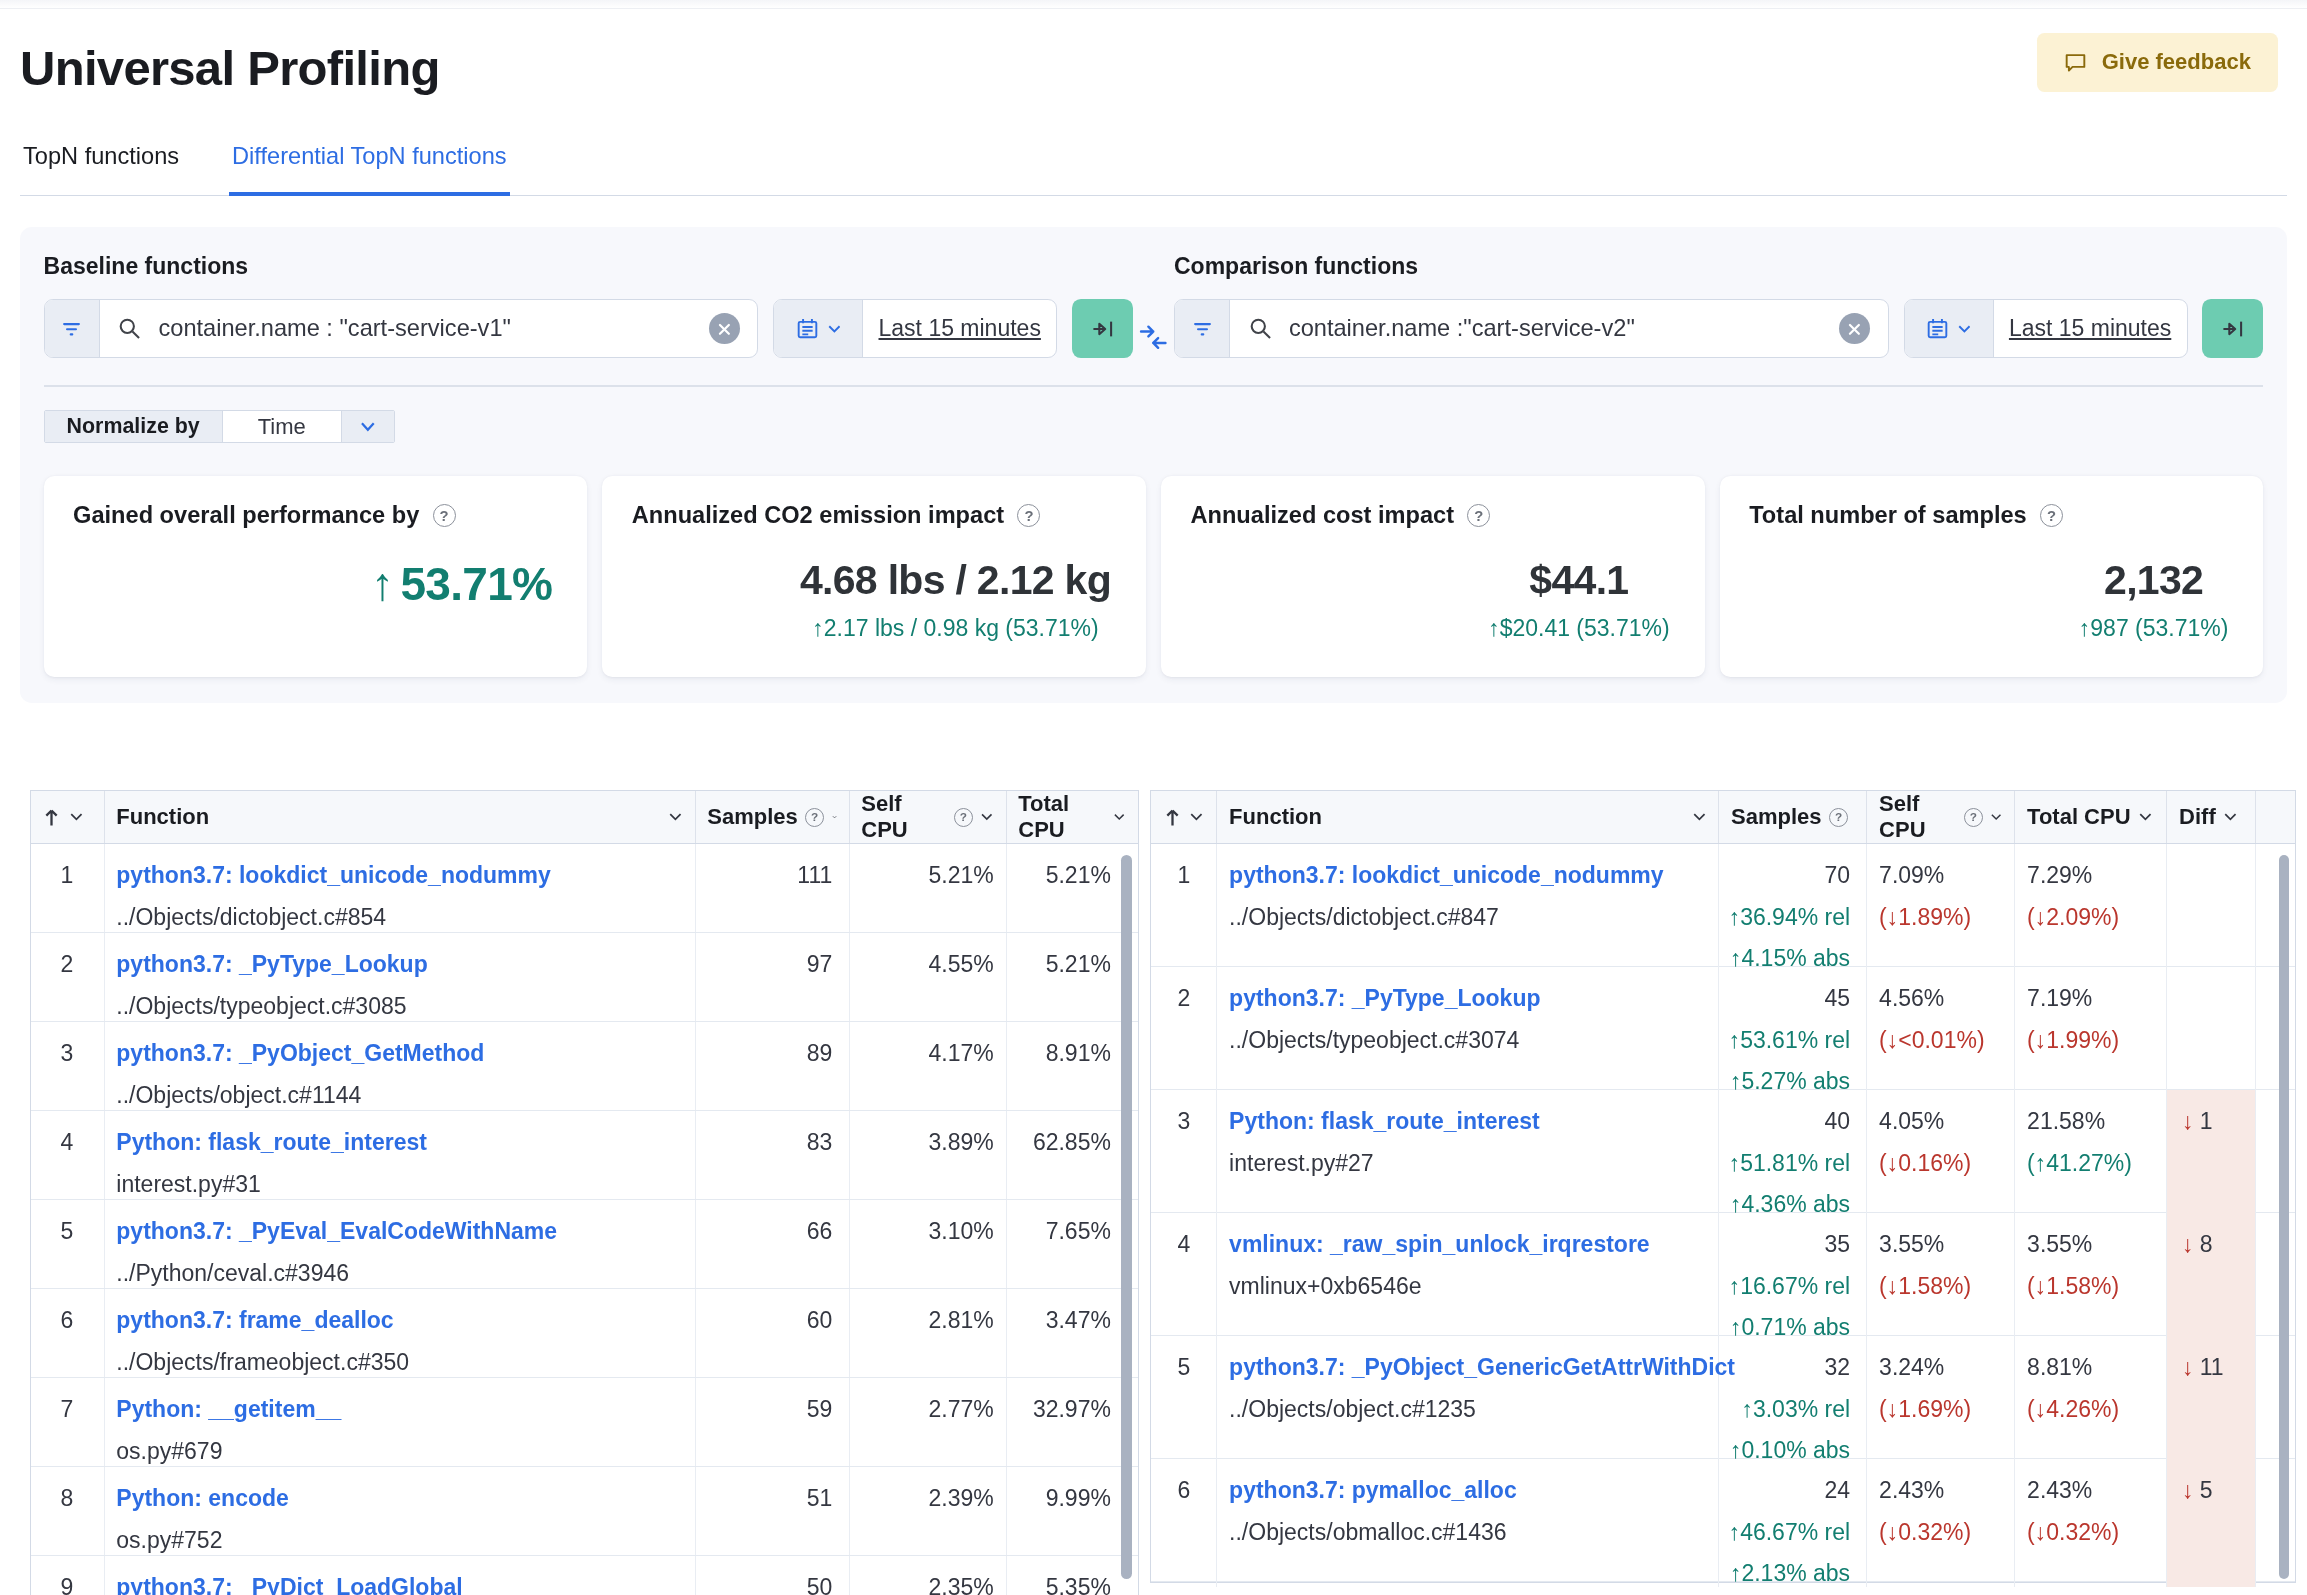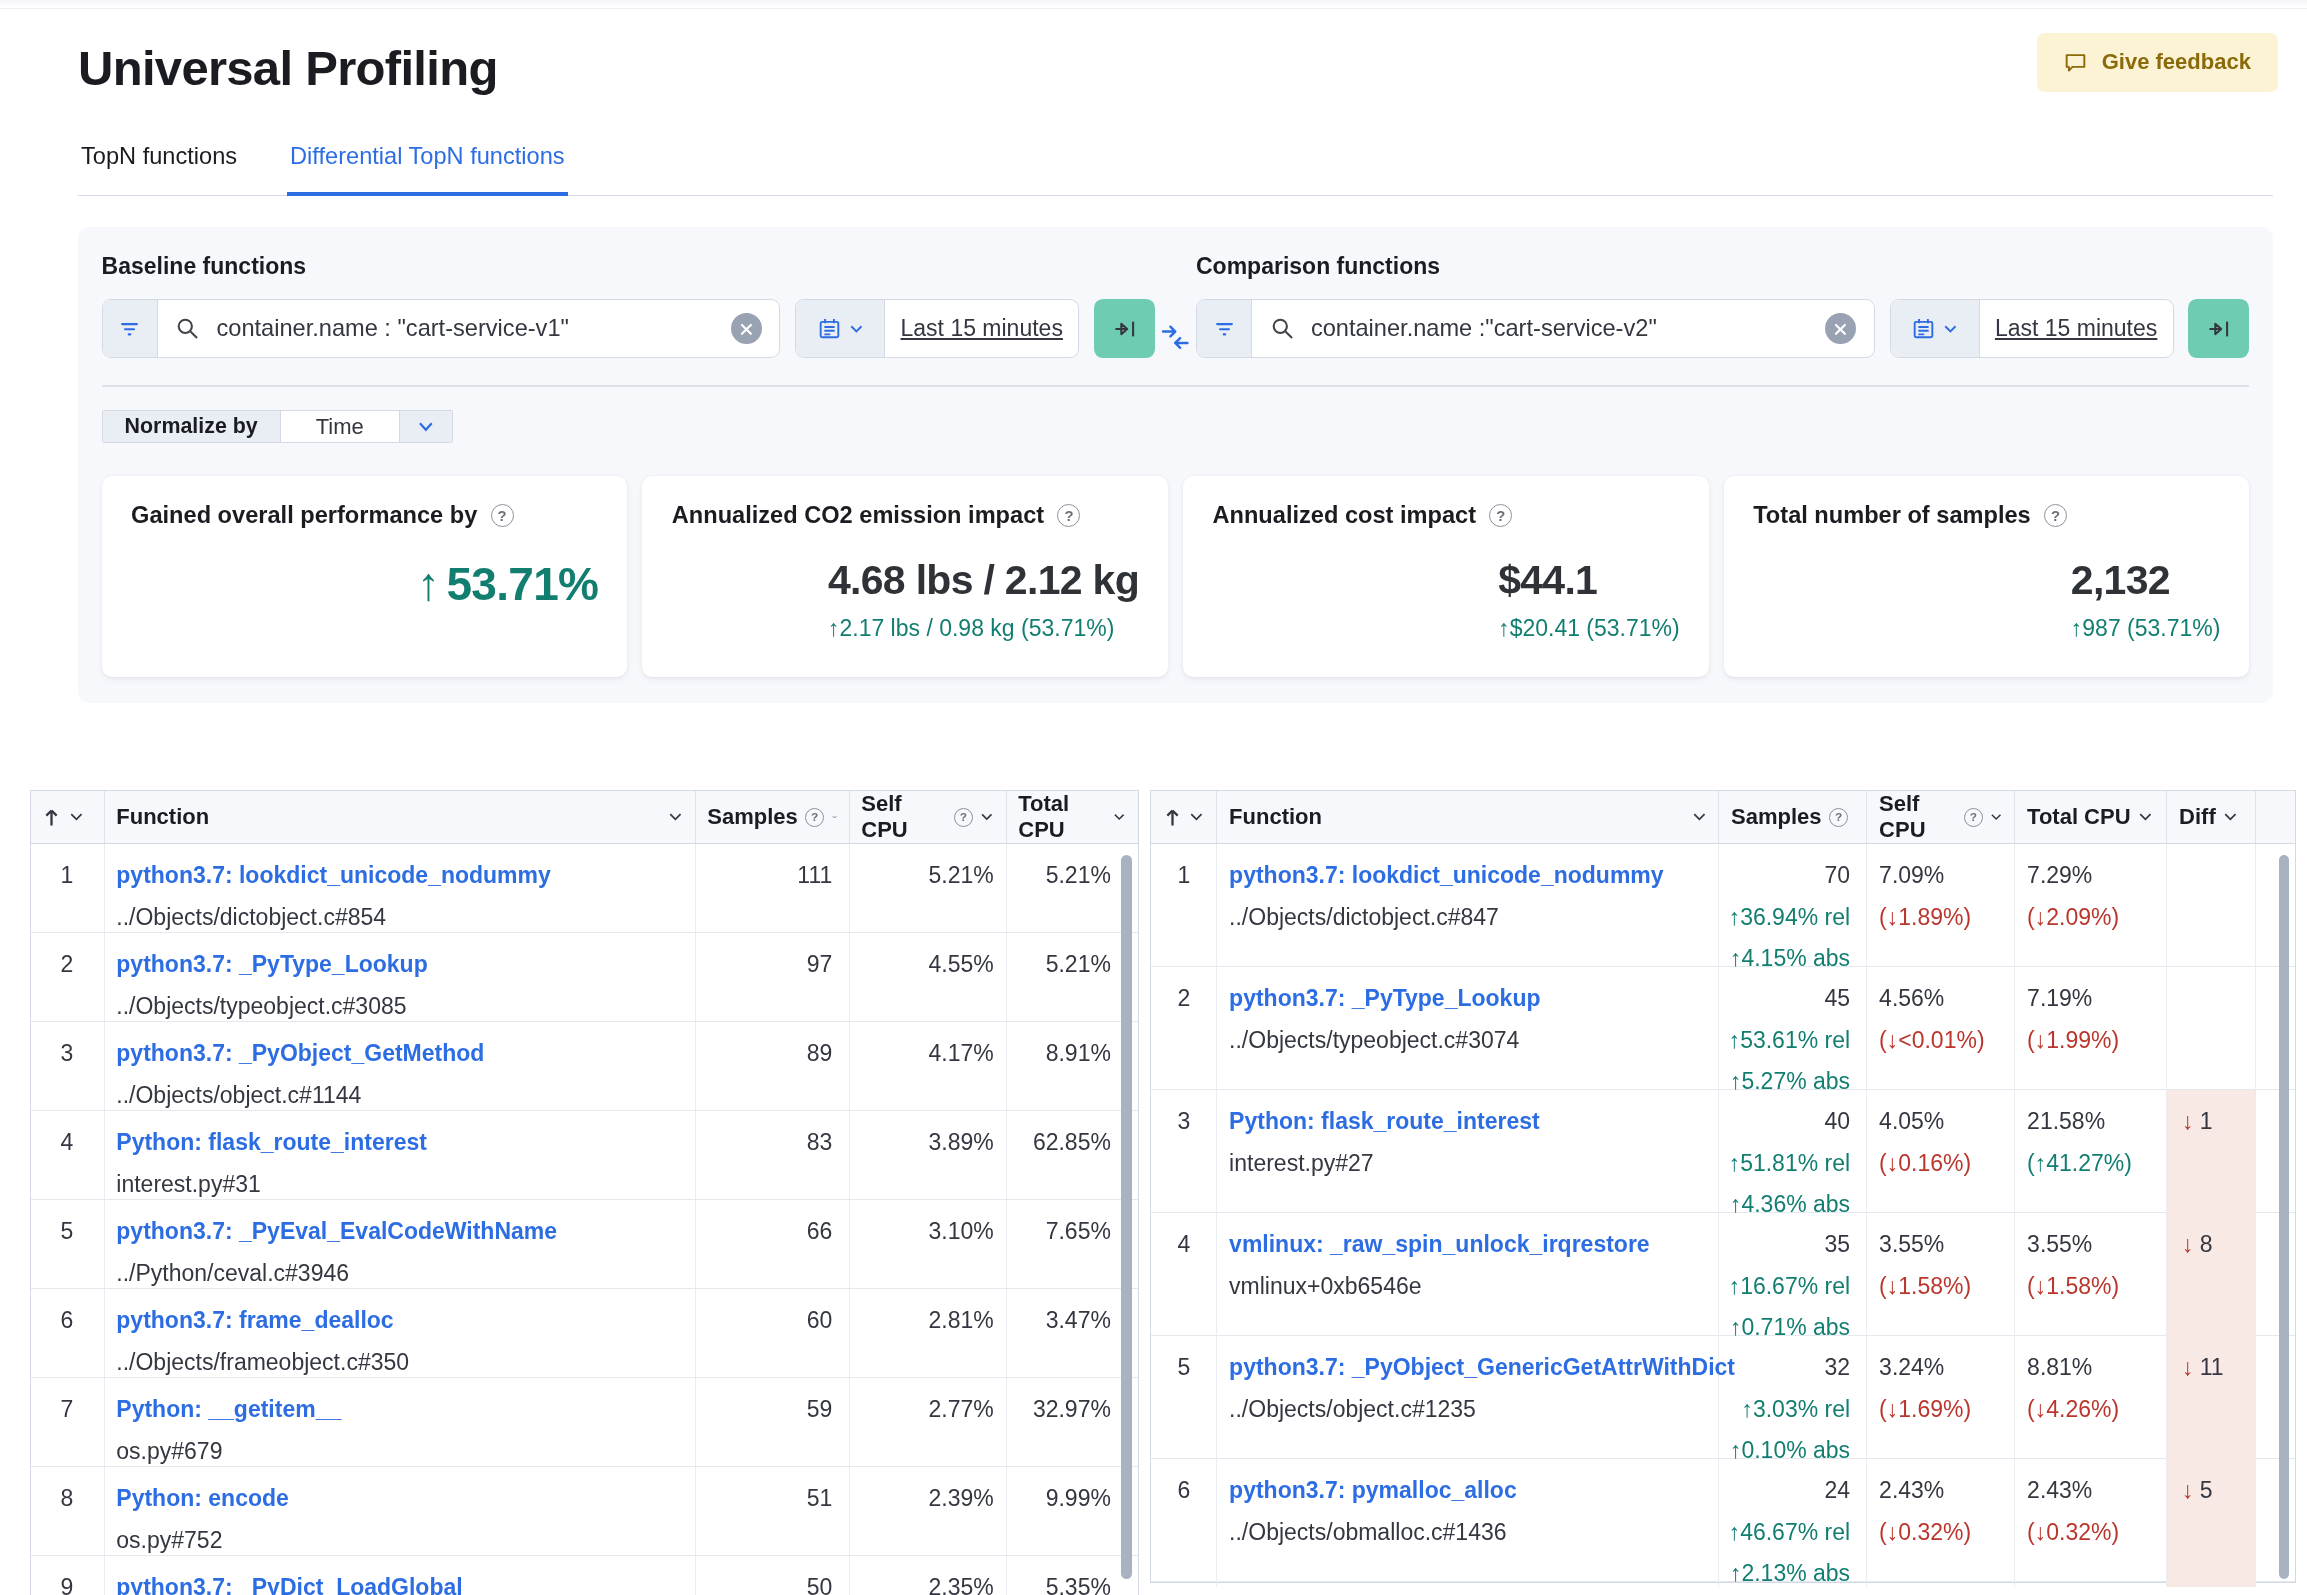--- a/index.html
+++ b/index.html
@@ -6,21 +6,21 @@
     --blue:#2D6DE3; --text:#343741; --text-dark:#1A1C21; --subdued:#69707D;
     --teal:#127E70; --red:#BA362D; --teal-btn:#6DCCB1;
     --panel:#F7F8FC; --prepend:#E9EDF4; --border:#D3DAE6;
     --row-border:#E4E9F0; --cell-border:#E9EDF3; --pink:#F8E9E5;
     --head-bg:#F6F8FB; --scroll:#A9B2C1;
   }
   *{box-sizing:border-box; margin:0; padding:0;}
   html,body{width:2307px; height:1595px; overflow:hidden;}
   body{background:#fff; font-family:"Liberation Sans", sans-serif; color:var(--text); position:relative;}
   .top-shade{position:absolute; top:0; left:0; right:0; height:8.9px; background:linear-gradient(#F4F5F8,#fff); border-bottom:1.5px solid #EDEFF3;}
-  .page{padding:0 34px;margin-left:44px;}
+  .page{padding:0 20px;}
   .page-title{margin-top:40px; font-size:49px; font-weight:700; color:var(--text-dark); letter-spacing:-0.7px;}
   .feedback-btn{position:absolute; top:32.5px; right:29.5px; height:59px; padding:0 26.6px; background:#FCF2D4; color:#8A6A0B; border:none; border-radius:7.4px; font-size:22px; font-weight:600; display:flex; align-items:center; gap:13.3px; font-family:inherit; cursor:pointer;}
   .tabs{margin-top:43px; display:flex; gap:47px; border-bottom:1.5px solid var(--border);}
   .tab{font-size:23.6px; font-weight:400; color:var(--text-dark); padding:4.4px 3px 22px; cursor:pointer;}
   .tab.active{color:var(--blue); border-bottom:4.4px solid var(--blue); margin-bottom:-1.5px;}
   
   .filter-panel{margin-top:31px; background:var(--panel); border-radius:11.8px; padding:26.6px 23.6px;}
   .filter-row{display:flex;}
   .filter-half{flex:1;}
   .swap-col{width:41px; display:flex; justify-content:center; padding-top:68px;}
@@ -38,21 +38,21 @@
   .panel-divider{height:1.5px; background:#DCE1EA; margin:26.6px 0 23.6px;}
   .normalize-group{display:inline-flex; height:33px; background:#fff; border:1.5px solid var(--border); border-radius:2px; overflow:hidden;text-align:right;}
   .norm-label{background:var(--prepend); border-right:1.5px solid var(--border); padding:0 22px; display:flex; align-items:center; font-size:21.4px; font-weight:700; color:var(--text-dark);}
   .norm-value{padding:0 35px; display:flex; align-items:center; font-size:22px;}
   .norm-append{width:53px; background:var(--prepend); border-left:1.5px solid var(--border); display:flex; align-items:center; justify-content:center; cursor:pointer;}
   
   .cards{display:flex; gap:15px; margin-top:32.5px;}
   .card{flex:1; background:#fff; border-radius:10.3px; height:201px; position:relative; padding:26.6px 29.5px; box-shadow:0 2.2px 5.9px rgba(35,48,82,.06), 0 0.7px 2.2px rgba(35,48,82,.05);}
   .card-title{font-size:23.6px; font-weight:700; color:var(--text-dark); display:flex; align-items:center; gap:13.3px;}
   .help{width:23px; height:23px; border:1.5px solid #8C919B; border-radius:50%; color:#6B7079; font-size:14.8px; font-weight:700; display:inline-flex; align-items:center; justify-content:center; flex:none;}
-  .card-value{position:absolute; right:29px; top:81px; text-align:left;}
+  .card-value{position:absolute; right:35px; top:81px; text-align:center;}
   .card-main{font-size:41px; font-weight:700; color:#2F3338; letter-spacing:-0.7px;}
   .card-main.teal{color:var(--teal); font-size:46px;}
   .card-main .up{font-weight:400; margin-right:7.4px;}
   .card-sub{margin-top:11.8px; font-size:23px; color:var(--teal);}
   
   .tables{display:flex; gap:11.8px; margin-left:29.5px; margin-top:87px; align-items:flex-start;}
   .ptable{background:#fff; border:1.5px solid var(--border); position:relative;}
   .ptable.left{width:1109px;}
   .ptable.right{width:1146px;}
   .thead{display:grid; height:53px; background:var(--head-bg); border-bottom:1.5px solid var(--border); align-items:center;}

